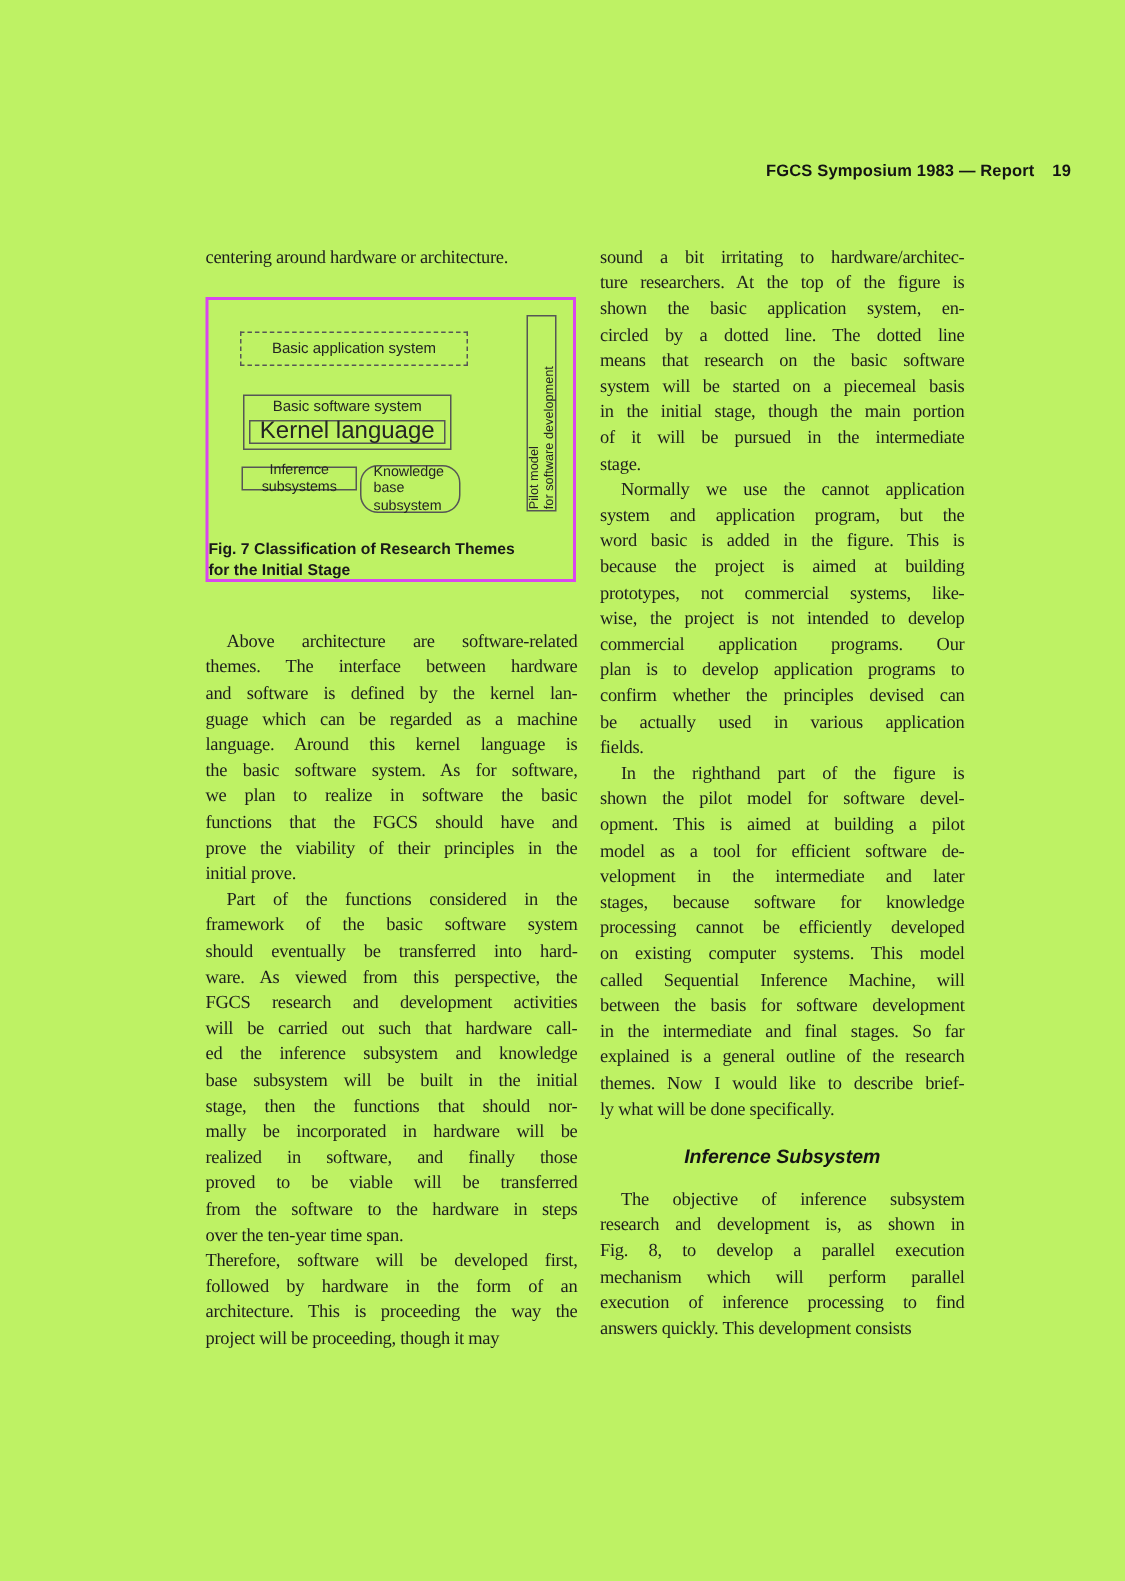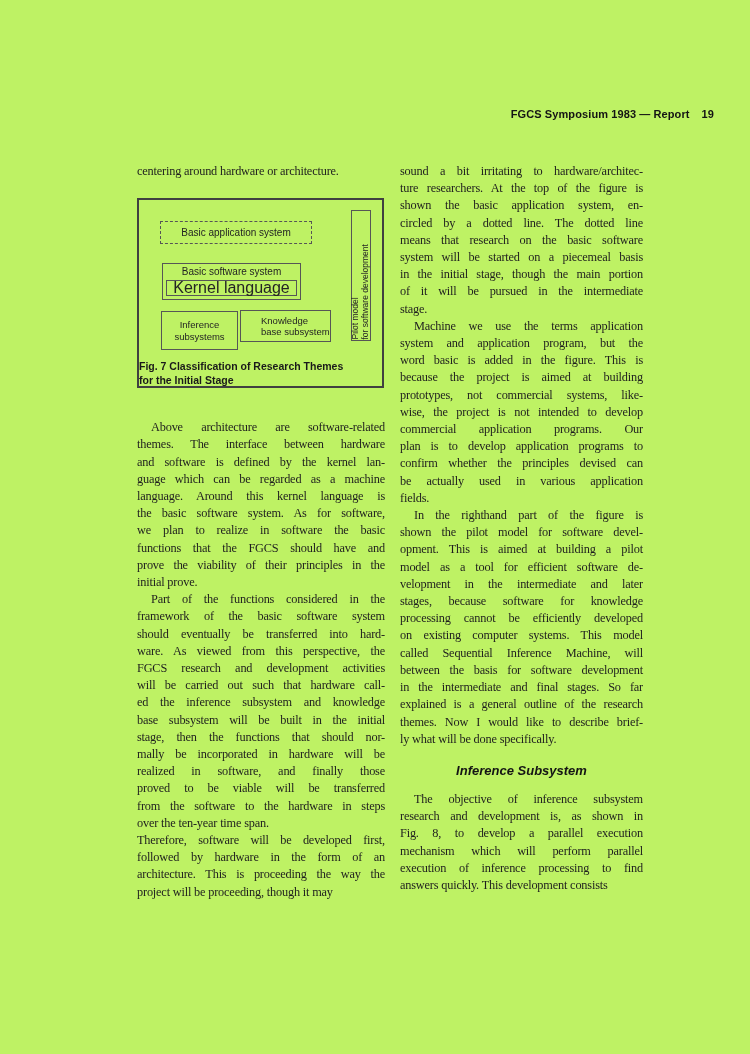--- a/index.html
+++ b/index.html
@@ -29,21 +29,21 @@
     font-size:12.3px; line-height:17.2px; letter-spacing:-0.18px;
     white-space:nowrap;
     text-align:justify; text-align-last:justify;
   }
   .tline.tlast { text-align-last:left; }
   .para.indent .tline:first-child { text-indent:14px; }
 
   
   .figure {
     position:relative; width:247px; height:190px;
-    border:2px solid #404040;
+    border:2px solid #d946ef;
     margin-top:18px; margin-bottom:31px;
     font-family:"Liberation Sans", sans-serif; color:#242424;
   }
   .fig-box { position:absolute; border:1.5px solid #565656; }
   .box-app {
     left:21px; top:21px; width:152px; height:23px;
     border-style:dashed;
     display:flex; align-items:center; justify-content:center;
     font-size:10px;
   }
@@ -53,22 +53,22 @@
   }
   .box-kernel {
     position:absolute; left:3px; right:3px; bottom:3px; height:16px;
     border:1.5px solid #565656;
     text-align:center; font-size:16px; line-height:13px;
   }
   .box-two {
     display:flex; flex-direction:column; justify-content:center;
     font-size:9.5px; line-height:11.5px;
   }
-  .box-inf { left:22px; top:111px; width:77px; height:39px; text-align:center; }
-  .box-kb  { left:101px; top:110px; width:91px; height:32px; padding-left:20px; text-align:left; }
+  .box-inf { left:22px; top:111px; width:77px; height:16px; text-align:center; }
+  .box-kb  { left:101px; top:110px; width:67px; height:32px; padding-left:8px; text-align:left;border-radius:12px; }
   .box-pilot { left:212px; top:10px; width:20px; height:131px; }
   .pilot-text {
     position:absolute; left:50%; top:50%; width:127px;
     transform:translate(-50%,-50%) rotate(-90deg);
     font-size:8.5px; line-height:9.6px; text-align:left; white-space:nowrap;
   }
   .fig-caption {
     position:absolute; left:0; right:0; top:160px;
     font-weight:bold;
     font-size:10.5px; line-height:13.5px; color:#1a1a1a;
@@ -181,21 +181,21 @@
           <div class="tline">ture researchers. At the top of the figure is</div>
           <div class="tline">shown the basic application system, en-</div>
           <div class="tline">circled by a dotted line. The dotted line</div>
           <div class="tline">means that research on the basic software</div>
           <div class="tline">system will be started on a piecemeal basis</div>
           <div class="tline">in the initial stage, though the main portion</div>
           <div class="tline">of it will be pursued in the intermediate</div>
           <div class="tline tlast">stage.</div>
         </div>
         <div class="para indent">
-          <div class="tline">Machine we use the terms application</div>
+          <div class="tline">Normally we use the cannot application</div>
           <div class="tline">system and application program, but the</div>
           <div class="tline">word basic is added in the figure. This is</div>
           <div class="tline">because the project is aimed at building</div>
           <div class="tline">prototypes, not commercial systems, like-</div>
           <div class="tline">wise, the project is not intended to develop</div>
           <div class="tline">commercial application programs. Our</div>
           <div class="tline">plan is to develop application programs to</div>
           <div class="tline">confirm whether the principles devised can</div>
           <div class="tline">be actually used in various application</div>
           <div class="tline tlast">fields.</div>

